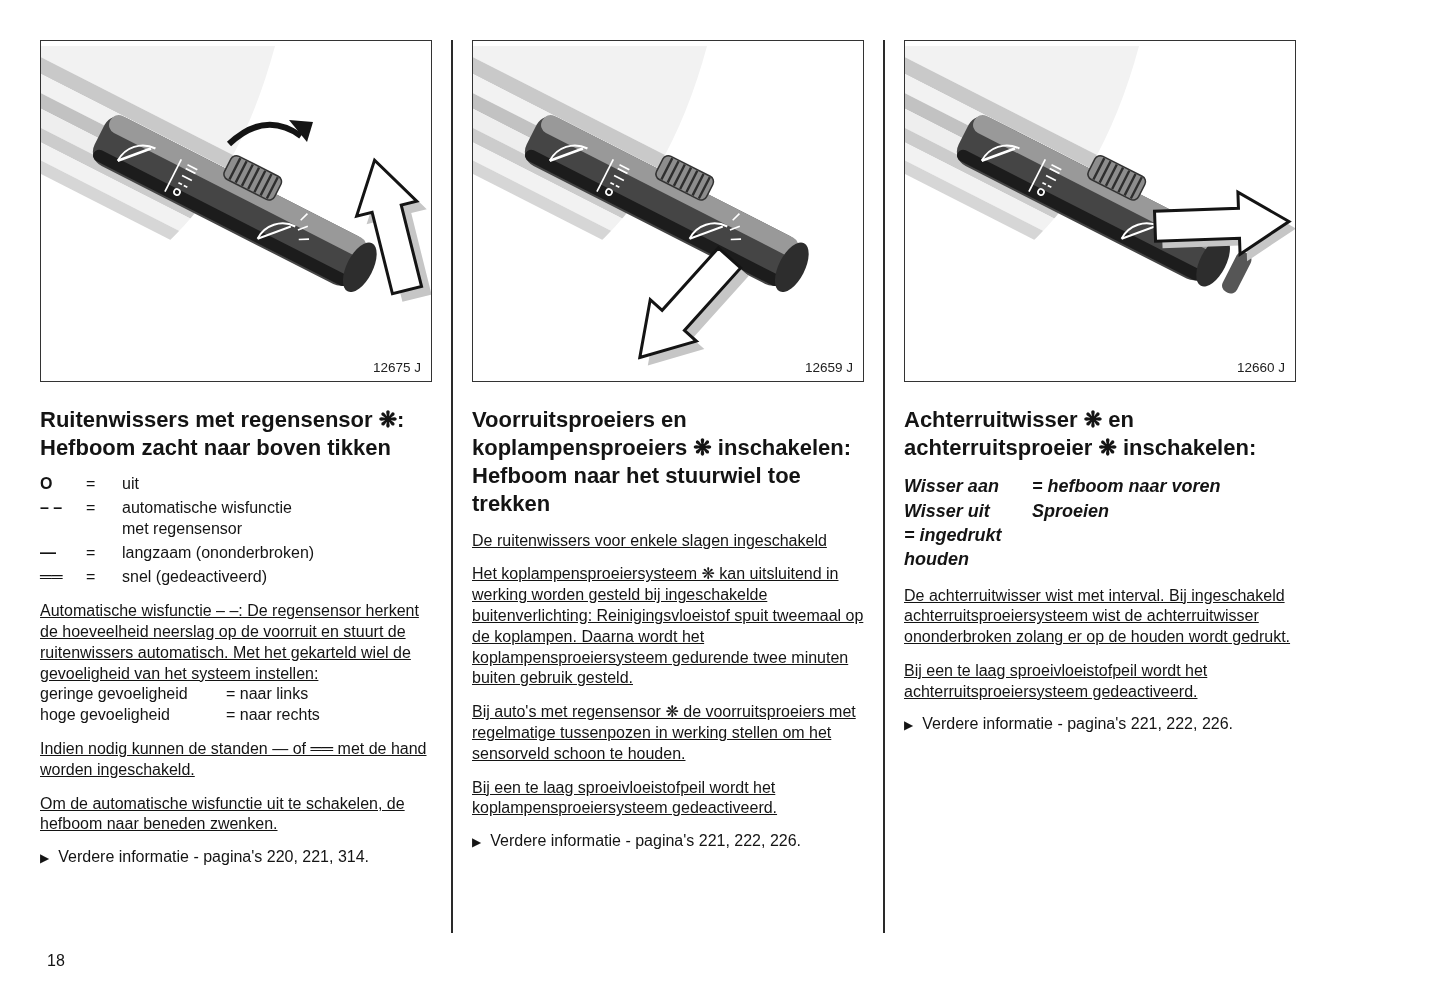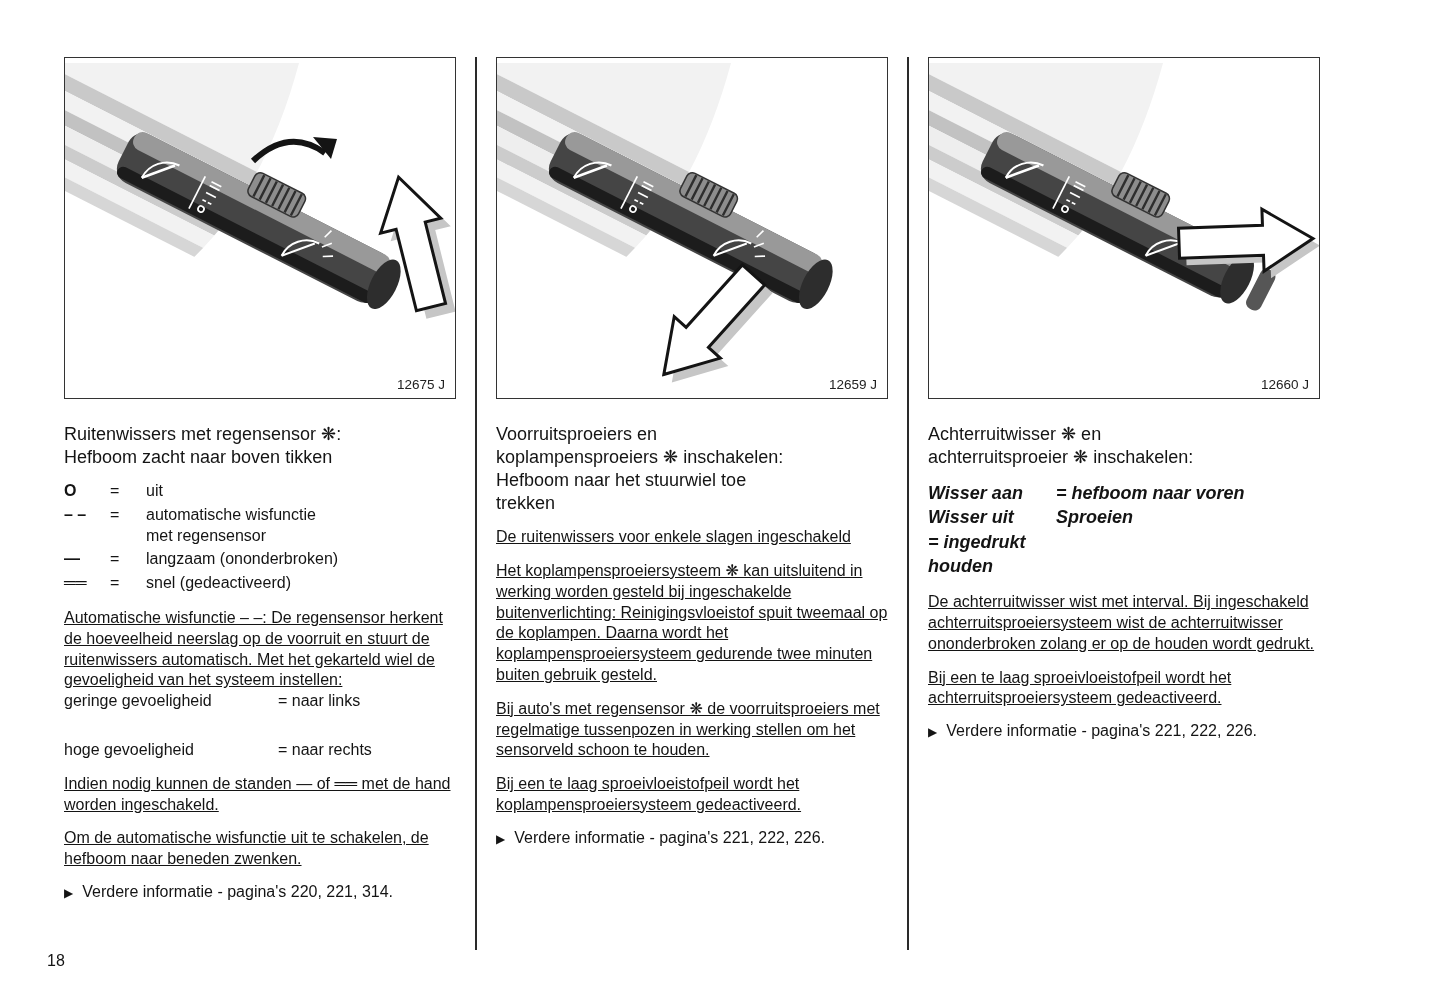--- a/index.html
+++ b/index.html
@@ -4,51 +4,51 @@
 <style>
   * { box-sizing: border-box; margin: 0; padding: 0; }
   html, body { width: 1445px; height: 998px; }
   body {
     background: #ffffff;
     color: #141414;
     font-family: "Liberation Sans", sans-serif;
     position: relative;
     overflow: hidden;
   }
-  .content { position: absolute; left: 64px; top: 40px; display: flex; align-items: flex-start; margin-top: 17px; }
+  .content { position: absolute; left: 40px; top: 40px; display: flex; align-items: flex-start; }
   .col { width: 392px; flex: none; }
   .vdiv { width: 2px; height: 893px; background: #2a2a2a; margin: 0 19px; flex: none; }
 
   .figbox {
     width: 392px; height: 342px;
     border: 1.5px solid #333;
     position: relative;
     background: #fff;
     margin-bottom: 24px;
   }
   .figbox svg { width: 100%; height: 100%; display: block; }
   .figcaption { position: absolute; right: 10px; bottom: 6px; font-size: 13.5px; color: #222; }
 
   h2 {
-    font-size: 18px; font-weight: normal; line-height: 1.28;
+    font-size: 22px; font-weight: bold; line-height: 1.28;
     white-space: pre-line; margin-bottom: 12px;
   }
   p { font-size: 16px; line-height: 1.3; margin-bottom: 13px; text-decoration: underline; }
   p.tight { margin-bottom: 0; }
 
   .positions {
     display: grid; grid-template-columns: 46px 36px 1fr;
     font-size: 16px; line-height: 1.3; row-gap: 3px; margin-bottom: 14px;
   }
   .positions .sym { font-weight: bold; }
   .positions .desc { white-space: pre-line; }
 
   .sens {
     display: grid; grid-template-columns: 186px 1fr;
-    font-size: 16px; line-height: 1.3; margin-bottom: 13px; gap: 28px;
+    font-size: 16px; line-height: 1.3; margin-bottom: 13px;
   }
 
   .modes {
     display: grid; grid-template-columns: 128px 1fr;
     font-size: 18px; font-weight: bold; line-height: 1.35;
     margin-top: 2px; margin-bottom: 14px; font-style: italic;
   }
 
   .info { display: flex; align-items: baseline; gap: 9px; font-size: 16px; margin-top: 2px; }
   .info .tri { font-size: 12px; flex: none; }

